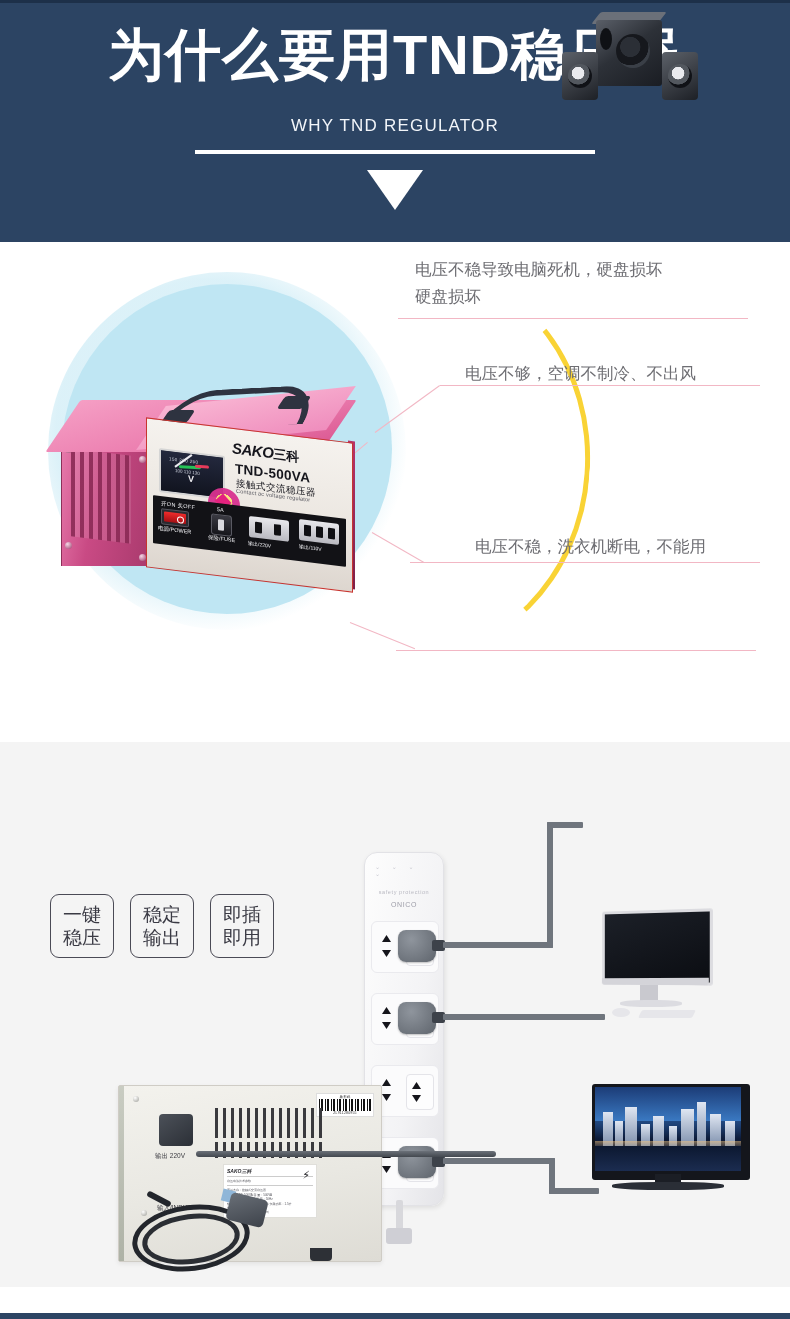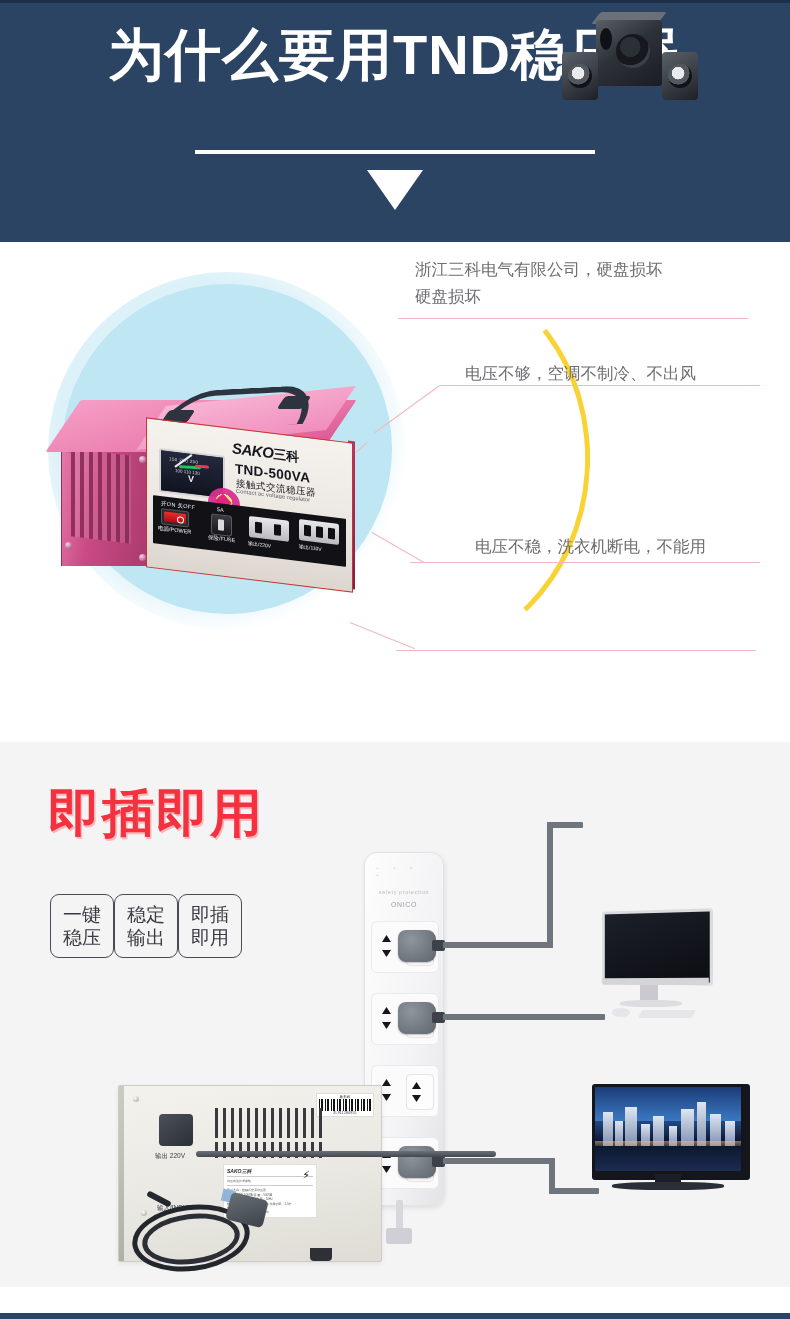--- a/index.html
+++ b/index.html
@@ -192,21 +192,21 @@
   
   .sec2{position:absolute;left:0;top:742px;width:790px;height:545px;background:#f4f4f4;overflow:hidden;}
   .pp-title{
     position:absolute;left:48px;top:42px;
     font-size:52px;line-height:58px;font-weight:bold;
     color:#f4313f;
     letter-spacing:2px;
     text-shadow:1.5px 1.5px 0 #ffb8bd;
     white-space:nowrap;
   }
-  .badges{position:absolute;left:50px;top:152px;display:flex;}
+  .badges{position:absolute;left:50px;top:152px;display:flex;gap:16px;}
   .badge{
     width:62px;height:62px;
     border:1.8px solid #4a4a55;border-radius:9px;
     display:flex;flex-direction:column;align-items:center;justify-content:center;
     color:#3a3a44;font-size:19px;line-height:23px;font-weight:normal;
     background:transparent;
   }
 
   
   .strip{
@@ -339,20 +339,21 @@
   .sec2-bottom-white{position:absolute;left:0;top:1287px;width:790px;height:26px;background:#ffffff;}
 </style>
 </head>
 <body>
 
 <div class="page">
 
   <div class="hero">
     <div class="hero-rule-top"></div>
     <div class="hero-title">为什么要用TND稳压器</div>
+    <div class="hero-sub">WHY TND REGULATOR</div>
     <div class="hero-line"></div>
     <div class="hero-arrow"></div>
   </div>
 
   <div class="sec1">
 
     <div class="blue-circle-soft"></div>
     <div class="blue-circle"></div>
     <div class="yellow-arc"></div>
 
@@ -361,21 +362,21 @@
 
     <div class="leader" style="left:375px;top:190px;width:80px;transform:rotate(-36deg);"></div>
     <div class="leader" style="left:440px;top:143px;width:320px;"></div>
 
     <div class="leader" style="left:372px;top:290px;width:60px;transform:rotate(30deg);"></div>
     <div class="leader" style="left:410px;top:320px;width:350px;"></div>
 
     <div class="leader" style="left:350px;top:380px;width:70px;transform:rotate(22deg);"></div>
     <div class="leader" style="left:396px;top:408px;width:360px;"></div>
 
-    <div class="calloutText" style="left:415px;top:14px;">浙江三科电气有限公司，硬盘损坏</div>
+    <div class="calloutText" style="left:415px;top:14px;">电压不稳导致电脑死机，硬盘损坏</div>
     <div class="calloutText" style="left:415px;top:41px;">硬盘损坏</div>
     <div class="calloutText" style="left:465px;top:118px;">电压不够，空调不制冷、不出风</div>
     <div class="calloutText" style="left:475px;top:291px;">电压不稳，洗衣机断电，不能用</div>
 
     <div class="device">
 
       <div class="dev-left"></div>
       <div class="dev-left-vents"></div>
       <div class="dev-screw" style="left:10px;top:52px;"></div>
       <div class="dev-screw" style="left:10px;top:148px;"></div>
@@ -441,21 +442,20 @@
           <div class="sockhole" style="left:17px;top:5px;"></div>
           <div class="sockhole" style="left:29px;top:5px;"></div>
         </div>
         <div class="sock-lab" style="left:146px;top:30px;">输出/110V</div>
       </div>
     </div>
   </div>
 
   <div class="sec2">
 
-    <div class="pp-title">即插即用</div>
 
     <div class="badges">
       <div class="badge">
         <span>一键</span>
         <span>稳压</span>
       </div>
       <div class="badge">
         <span>稳定</span>
         <span>输出</span>
       </div>

